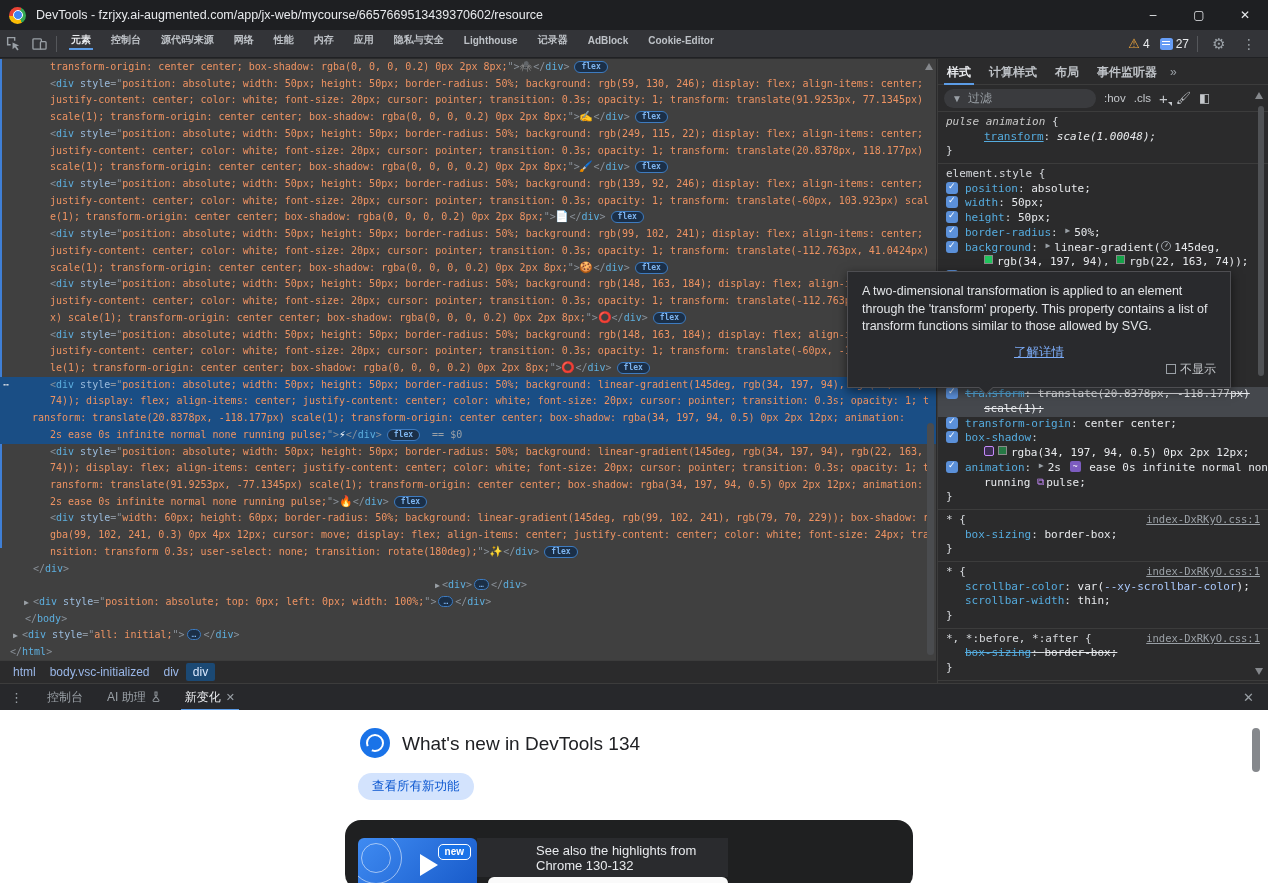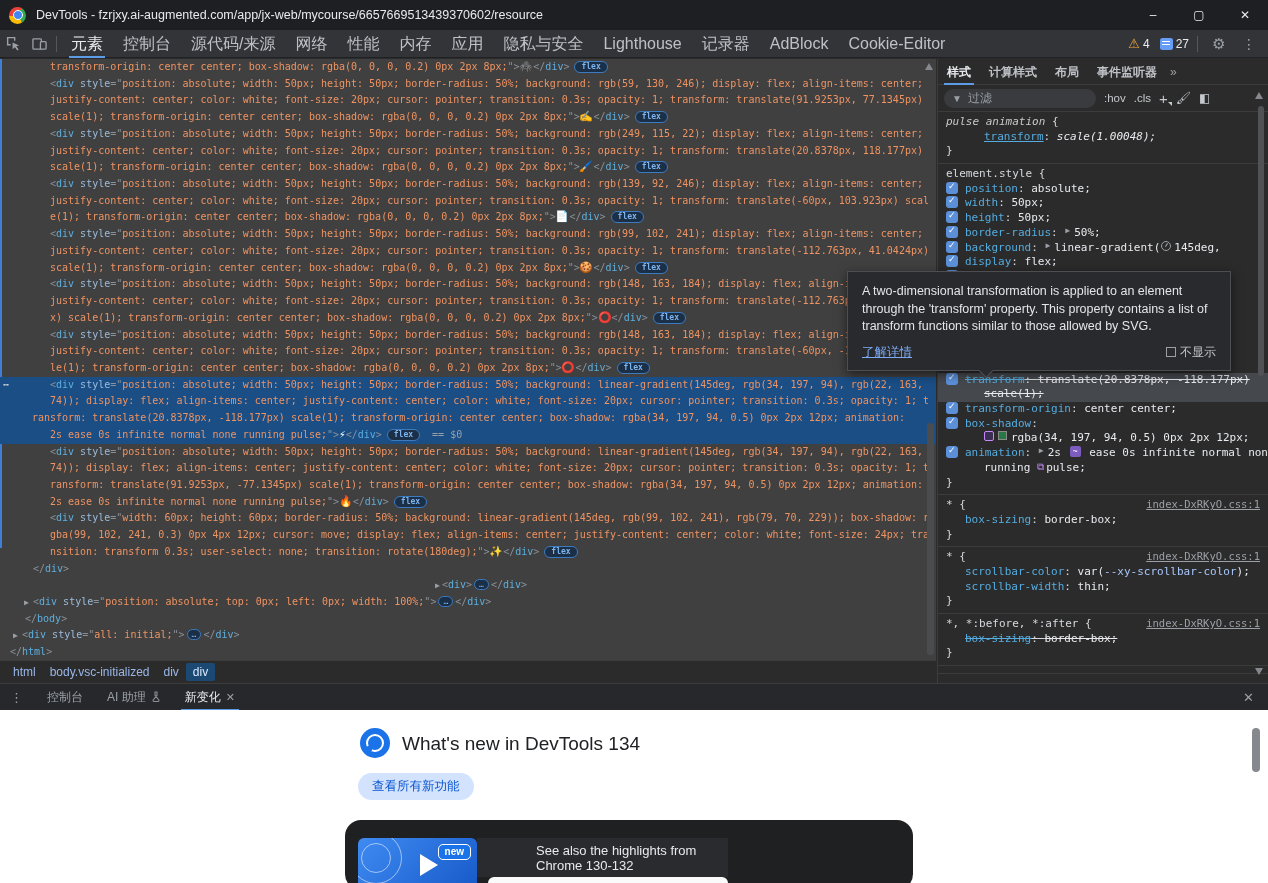--- a/index.html
+++ b/index.html
@@ -12,21 +12,21 @@
     background:conic-gradient(from -90deg,#ea4335 0 33%,#34a853 0 66%,#fbbc05 0 100%); }
   .chrome-icon::after { content:""; position:absolute; inset:3.5px; border-radius:50%; background:#4285f4; border:1.5px solid #fff; }
   .title-text { color:#e8eaed; font-size:12.5px; }
   .win-controls { margin-left:auto; display:flex; height:100%; }
   .win-btn { width:46px; height:100%; display:flex; align-items:center; justify-content:center; color:#e8eaed; font-size:12px; }
 
   
   .toolbar { position:absolute; left:0; top:30px; width:100%; height:28px; background:#333438; border-bottom:1px solid #202124; display:flex; align-items:center; }
   .tb-icon { width:26px; height:22px; display:flex; align-items:center; justify-content:center; color:#9aa0a6; }
   .tb-sep { width:1px; height:16px; background:#55575b; margin:0 4px; }
-  .dt-tab { padding:0 10px; height:28px; display:flex; align-items:center; font-size:16px; color:#bdc1c6; position:relative; white-space:nowrap; }
+  .dt-tab { padding:0 10px; height:20px; display:flex; align-items:center; font-size:10px; color:#bdc1c6; position:relative; white-space:nowrap;font-weight:bold; }
   .dt-tab.selected { color:#e8eaed; }
   .dt-tab.selected::after { content:""; position:absolute; left:8px; right:8px; bottom:0; height:2.5px; background:#5c9ce6; }
   .tb-right { margin-left:auto; display:flex; align-items:center; gap:4px; padding-right:6px; }
   .warn-wrap { display:flex; align-items:center; gap:3px; font-size:12px; color:#e8eaed; }
   .warn-tri { color:#f5a93c; font-size:13px; line-height:1; }
   .issue-ic { width:13px; height:12px; background:#669df6; border-radius:2.5px; position:relative; }
   .issue-ic::after { content:""; position:absolute; left:2.5px; top:3px; width:8px; height:1.5px; background:#fff; box-shadow:0 3px 0 #fff; }
 
   
   .elements-panel { position:absolute; left:0; top:59px; width:936px; height:601px; background:#404040; overflow:hidden; }
@@ -84,21 +84,21 @@
   .bezier-ic { display:inline-block; width:11px; height:11px; background:#7c5cbf; border-radius:2px; color:#fff; font-size:8px; line-height:11px; text-align:center; margin:0 2px; flex:none; }
   .link-ic { display:inline-block; color:#c58af9; font-size:10px; margin-right:2px; }
   .src-link { margin-left:auto; color:#9aa0a6; text-decoration:underline; font-size:10.5px; }
   .sp-up { position:absolute; right:5px; top:33px; width:0; height:0; border-left:4px solid transparent; border-right:4px solid transparent; border-bottom:7px solid #85888c; }
   .sp-thumb { position:absolute; right:4px; top:47px; width:6px; height:270px; background:#505255; border-radius:3px; }
   .sp-down { position:absolute; right:5px; bottom:8px; width:0; height:0; border-left:4px solid transparent; border-right:4px solid transparent; border-top:7px solid #85888c; }
 
   
   .css-tooltip { position:absolute; left:847px; top:271px; width:384px; background:#292a2d; border:1px solid #4e4e52; box-shadow:0 3px 10px rgba(0,0,0,.55); padding:11px 14px 9px 14px; z-index:50; }
   .css-tooltip .tip-text { color:#e3e5e8; font-size:12.5px; line-height:17.5px; }
-  .tip-bottom { display:flex; align-items:center; margin-top:8px; }
+  .tip-bottom { display:flex; align-items:center; margin-top:8px;flex-direction:column; }
   .tip-link { color:#7cacf8; font-size:12.5px; text-decoration:underline; }
   .tip-dismiss { margin-left:auto; display:flex; align-items:center; gap:4px; color:#c0c3c7; font-size:12px; }
   .tip-cb { width:10px; height:10px; border:1px solid #9aa0a6; background:transparent; }
   .tip-arrow { position:absolute; left:133px; bottom:-6px; width:10px; height:10px; background:#292a2d; border-right:1px solid #4e4e52; border-bottom:1px solid #4e4e52; transform:rotate(45deg); }
 
   
   .drawer-tabbar { position:absolute; left:0; top:683px; width:100%; height:27px; background:#27282b; border-top:1px solid #3c3c3c; display:flex; align-items:center; }
   .kebab-v { color:#9aa0a6; font-size:13px; padding:0 12px 0 10px; letter-spacing:0; }
   .dr-tab { padding:0 12px; height:27px; display:flex; align-items:center; gap:5px; font-size:12px; color:#9aa0a6; position:relative; white-space:nowrap; }
   .dr-tab.selected { color:#e8eaed; }
@@ -254,20 +254,21 @@
           <div class="style-row" style="padding-left: 46px;"><span class="sg-u">transform</span><span class="sg-d">: </span><span class="sg-vi">scale(1.00048);</span></div>
           <div class="style-row" style="padding-left: 8px;"><span class="sg-d">}</span></div>
         </div>
         <div class="style-section">
           <div class="style-row" style="padding-left: 8px;"><span class="sg-d">element.style {</span></div>
           <div class="style-row" style="padding-left: 8px;"><span class="prop-check"></span><span class="sg-n">position</span><span class="sg-d">: </span><span class="sg-v">absolute;</span></div>
           <div class="style-row" style="padding-left: 8px;"><span class="prop-check"></span><span class="sg-n">width</span><span class="sg-d">: </span><span class="sg-v">50px;</span></div>
           <div class="style-row" style="padding-left: 8px;"><span class="prop-check"></span><span class="sg-n">height</span><span class="sg-d">: </span><span class="sg-v">50px;</span></div>
           <div class="style-row" style="padding-left: 8px;"><span class="prop-check"></span><span class="sg-n">border-radius</span><span class="sg-d">: </span><span class="tri">▶</span><span class="sg-v">50%;</span></div>
           <div class="style-row" style="padding-left: 8px;"><span class="prop-check"></span><span class="sg-n">background</span><span class="sg-d">: </span><span class="tri">▶</span><span class="sg-v">linear-gradient(</span><span class="angle-ic"></span><span class="sg-v">145deg,</span></div>
+          <div class="style-row" style="padding-left: 46px;"><span class="swatch" style="background: rgb(34, 197, 94);"></span><span class="sg-v">rgb(34, 197, 94), </span><span class="swatch" style="background: rgb(22, 163, 74);"></span><span class="sg-v">rgb(22, 163, 74));</span></div>
           <div class="style-row" style="padding-left: 8px;"><span class="prop-check"></span><span class="sg-n">display</span><span class="sg-d">: </span><span class="sg-v">flex;</span></div>
           <div class="style-row" style="padding-left: 8px;"><span class="prop-check"></span><span class="sg-n">align-items</span><span class="sg-d">: </span><span class="sg-v">center;</span></div>
           <div class="style-row" style="padding-left: 8px;"><span class="prop-check"></span><span class="sg-n">justify-content</span><span class="sg-d">: </span><span class="sg-v">center;</span></div>
           <div class="style-row" style="padding-left: 8px;"><span class="prop-check"></span><span class="sg-n">color</span><span class="sg-d">: </span><span class="swatch" style="background: rgb(255, 255, 255);"></span><span class="sg-v">white;</span></div>
           <div class="style-row" style="padding-left: 8px;"><span class="prop-check"></span><span class="sg-n">font-size</span><span class="sg-d">: </span><span class="sg-v">20px;</span></div>
           <div class="style-row" style="padding-left: 8px;"><span class="prop-check"></span><span class="sg-n">cursor</span><span class="sg-d">: </span><span class="sg-v">pointer;</span></div>
           <div class="style-row" style="padding-left: 8px;"><span class="prop-check"></span><span class="sg-n">transition</span><span class="sg-d">: </span><span class="sg-v">0.3s;</span></div>
           <div class="style-row" style="padding-left: 8px;"><span class="prop-check"></span><span class="sg-n">opacity</span><span class="sg-d">: </span><span class="sg-v">1;</span></div>
           <div class="style-row row-hl row-strike" style="padding-left: 8px;"><span class="prop-check"></span><span class="sg-n">transform</span><span class="sg-d">: </span><span class="sg-v">translate(20.8378px, -118.177px)</span></div>
           <div class="style-row row-hl row-strike" style="padding-left: 46px;"><span class="sg-v">scale(1);</span></div>

